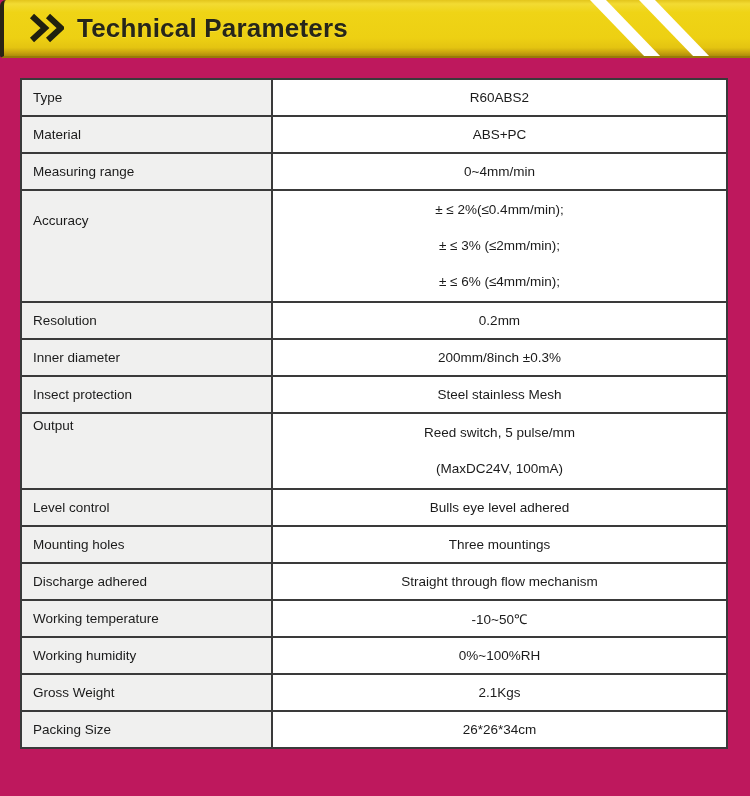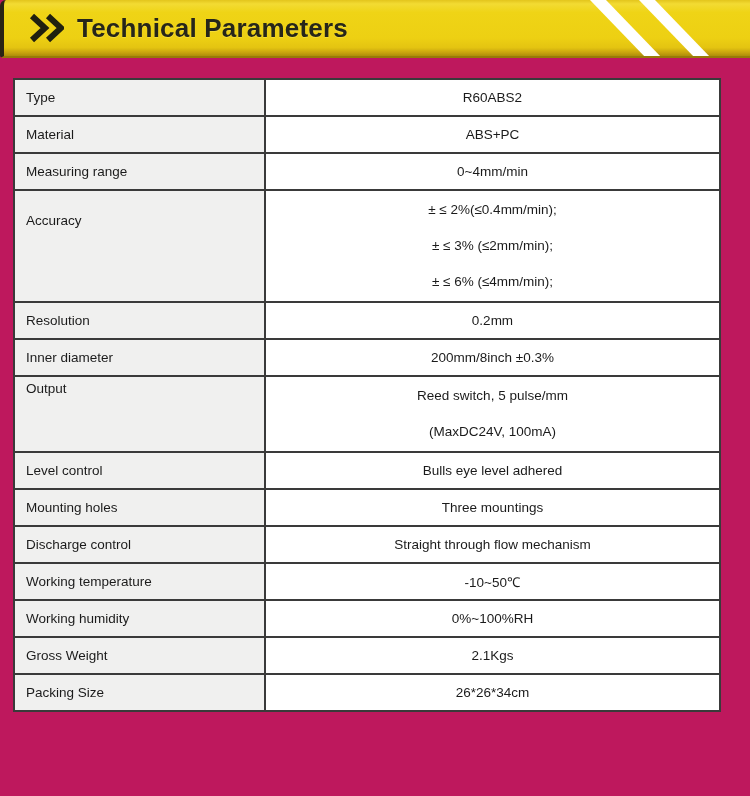--- a/index.html
+++ b/index.html
@@ -60,21 +60,21 @@
     left: -4px;
     width: 750px;
     height: 58px;
     z-index: 1;
     pointer-events: none;
   }
 
   
   .spec-table {
     position: absolute;
-    left: 13px;
+    left: 20px;
     top: 78px;
     width: 708px;
     border-collapse: collapse;
     font-size: 13.5px;
     color: #1b1b1b;
   }
   .spec-table td {
     border: 2px solid #3a3a3a;
     vertical-align: middle;
   }
@@ -145,37 +145,41 @@
         </td>
       </tr>
       <tr class="h1">
         <td class="label">Resolution</td>
         <td class="value">0.2mm</td>
       </tr>
       <tr class="h1">
         <td class="label">Inner diameter</td>
         <td class="value">200mm/8inch ±0.3%</td>
       </tr>
+      <tr class="h1">
+        <td class="label">Insect protection</td>
+        <td class="value">Steel stainless Mesh</td>
+      </tr>
       <tr class="h2">
         <td class="label" style="vertical-align: top; padding-top: 4px;">Output</td>
         <td class="value">
           <div class="line">Reed switch, 5 pulse/mm</div>
           <div class="line">(MaxDC24V, 100mA)</div>
         </td>
       </tr>
       <tr class="h1">
         <td class="label">Level control</td>
         <td class="value">Bulls eye level adhered</td>
       </tr>
       <tr class="h1">
         <td class="label">Mounting holes</td>
         <td class="value">Three mountings</td>
       </tr>
       <tr class="h1">
-        <td class="label">Discharge control</td>
+        <td class="label">Discharge adhered</td>
         <td class="value">Straight through flow mechanism</td>
       </tr>
       <tr class="h1">
         <td class="label">Working temperature</td>
         <td class="value">-10~50℃</td>
       </tr>
       <tr class="h1">
         <td class="label">Working humidity</td>
         <td class="value">0%~100%RH</td>
       </tr>

